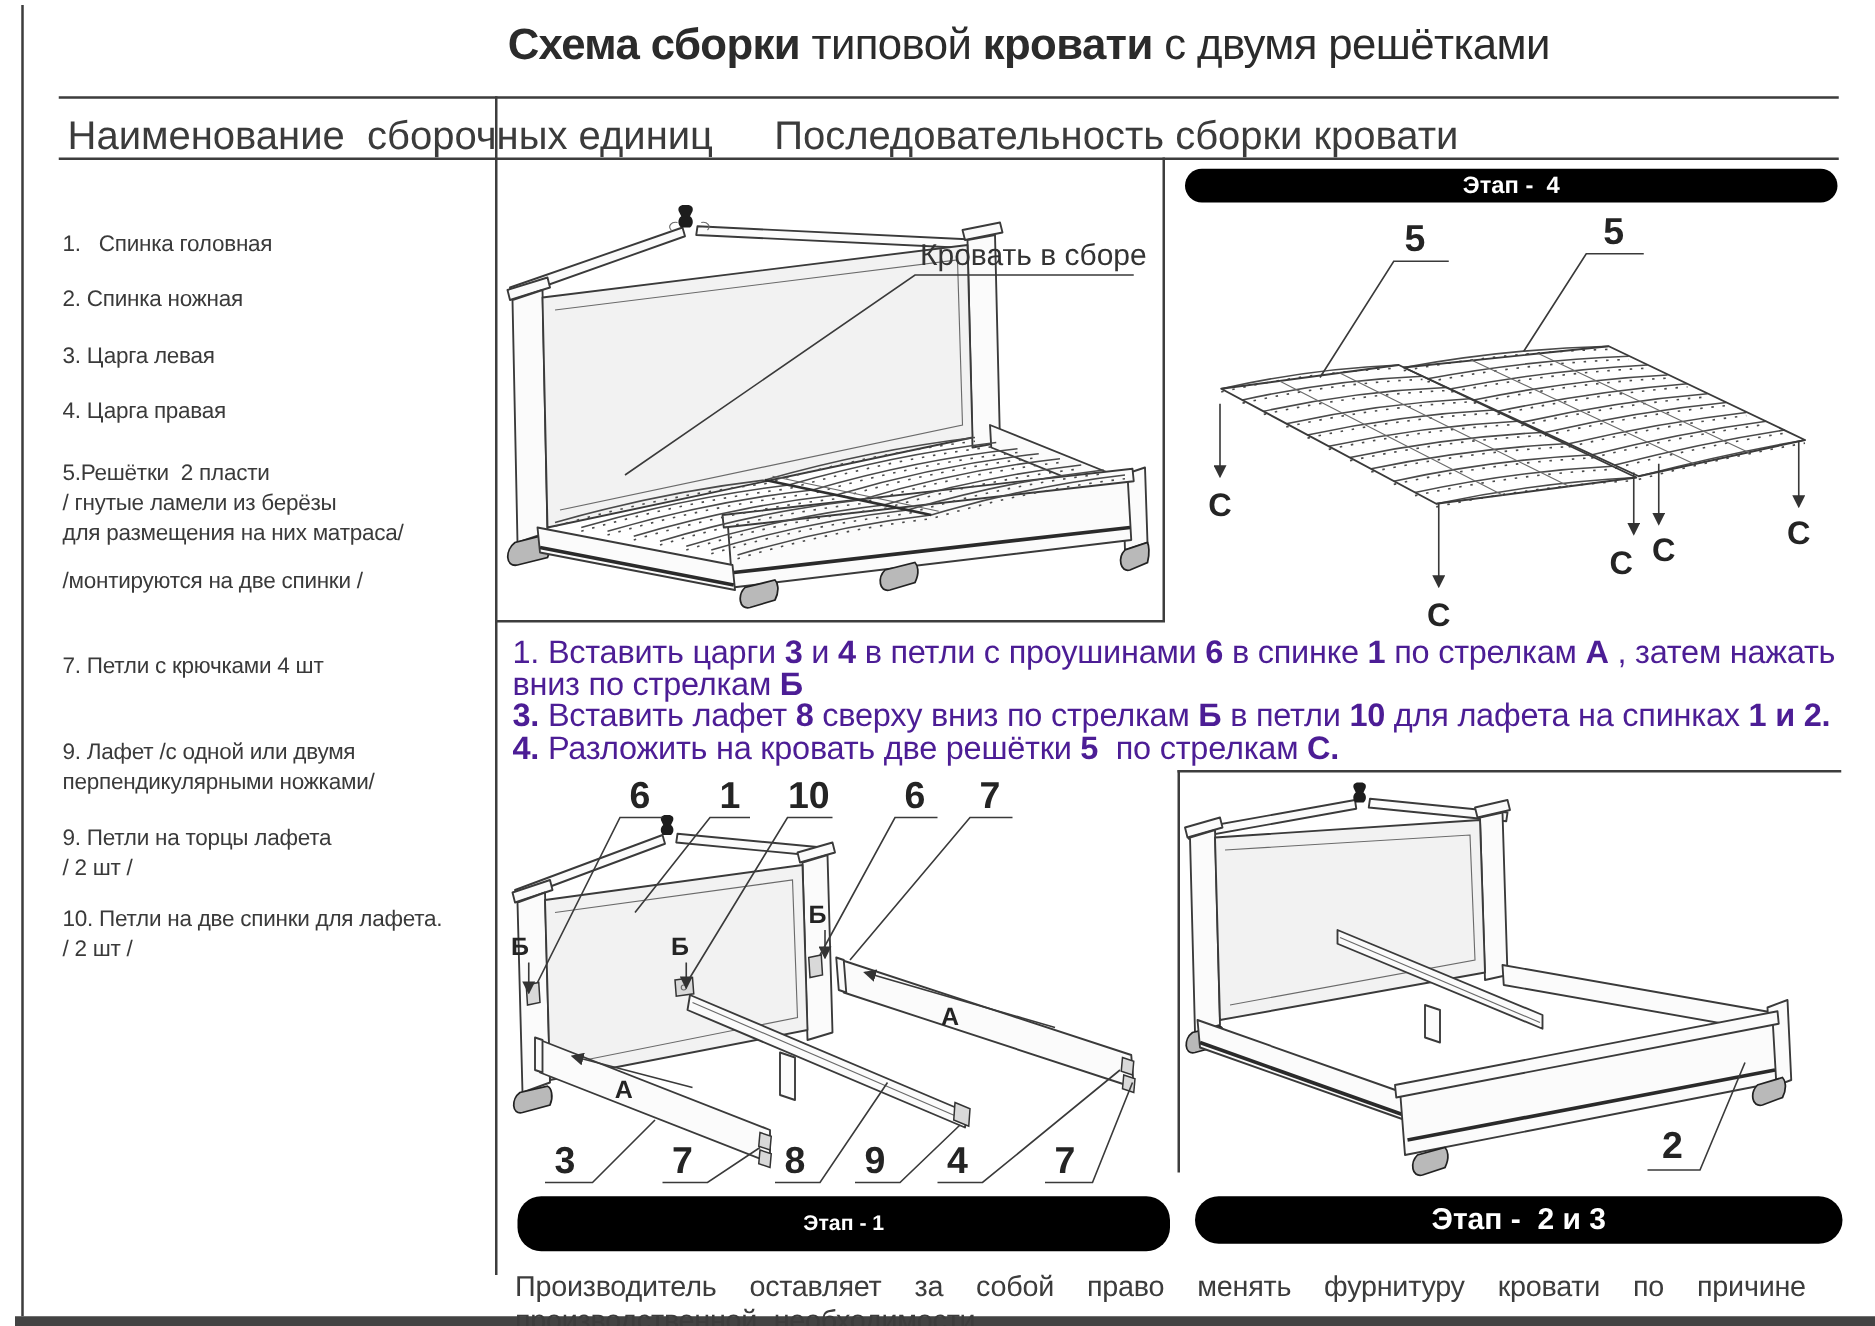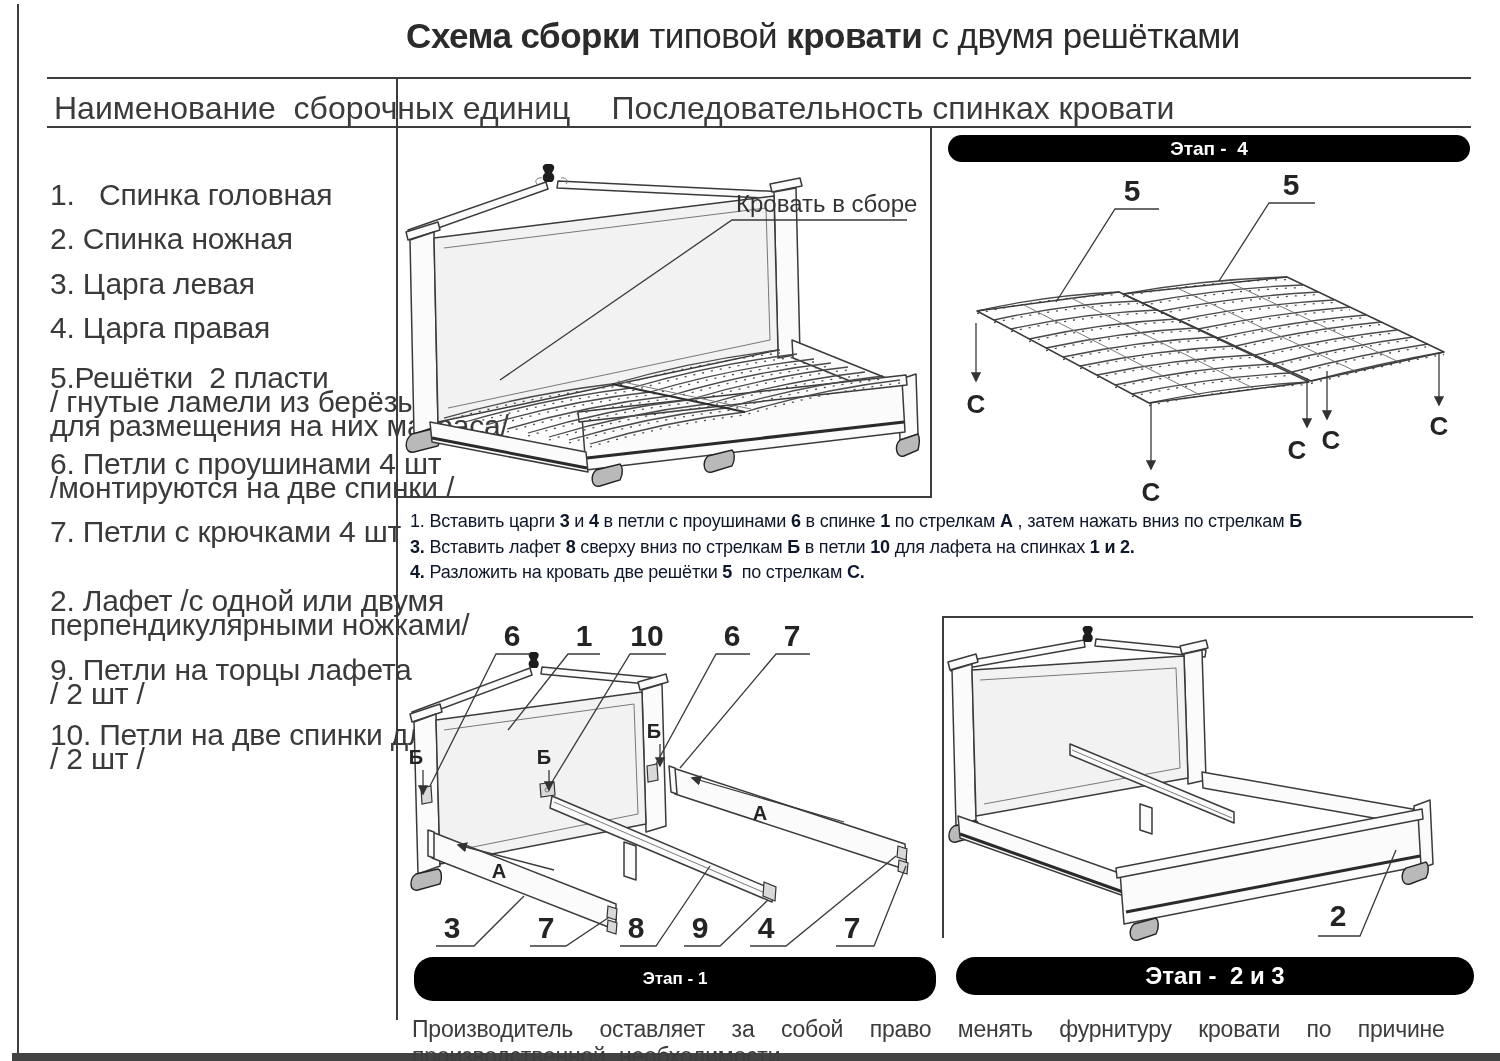--- a/index.html
+++ b/index.html
@@ -4,26 +4,26 @@
 <style>
   html,body{margin:0;padding:0;background:#ffffff;}
   .page{position:relative;width:1500px;height:1061px;background:#fff;overflow:hidden;
         font-family:"Liberation Sans",sans-serif;color:#2e2e2e;margin-left:12px;}
   .hline{position:absolute;background:#3d3d3d;height:2px;}
   .vline{position:absolute;background:#3d3d3d;width:2px;}
   .title{position:absolute;left:122px;top:16px;width:1378px;text-align:center;
          font-size:35px;letter-spacing:-0.5px;color:#2b2b2b;white-space:pre;}
   .title b{font-weight:700;}
   .colhdr{position:absolute;font-size:32px;color:#3b3b3b;white-space:pre;}
-  .parts-item{position:absolute;left:38px;font-size:30px;line-height:24px;color:#3a3a3a;
+  .parts-item{position:absolute;left:38px;font-size:18px;line-height:24px;color:#3a3a3a;
               white-space:pre-wrap;letter-spacing:-0.2px;}
   .badge{position:absolute;background:#000000;color:#fff;display:flex;align-items:center;
          justify-content:center;font-weight:700;white-space:pre;}
-  .instr{position:absolute;left:398px;top:509px;width:1066px;font-size:18px;line-height:25.5px;
-         color:#0f172a;letter-spacing:-0.2px;}
+  .instr{position:absolute;left:398px;top:509px;width:1066px;font-size:26px;line-height:25.5px;
+         color:#4c1d95;letter-spacing:-0.2px;}
   .instr .line{white-space:pre-wrap;}
   .instr b{font-weight:700;}
   .footer{position:absolute;left:400px;top:1016px;width:1062px;font-size:23px;color:#3c3c3c;
           word-spacing:7px;letter-spacing:-0.2px;white-space:pre-wrap;}
   .botbar{position:absolute;left:0;top:1053px;width:1500px;height:8px;background:#434343;}
   svg{position:absolute;overflow:visible;}
   svg *{vector-effect:non-scaling-stroke;}
   .ln{fill:none;stroke:#3a3a3a;stroke-width:1.5;stroke-linejoin:round;stroke-linecap:round;}
   .pc{fill:#fbfbfb;stroke:#3a3a3a;stroke-width:1.5;stroke-linejoin:round;}
   .pnl{fill:#f2f2f2;stroke:#3a3a3a;stroke-width:1.5;stroke-linejoin:round;}
@@ -53,31 +53,31 @@
   <div class="hline" style="left:35px;top:77px;width:1424px;"></div>
   <div class="hline" style="left:35px;top:126px;width:1424px;"></div>
   <div class="vline" style="left:384px;top:77px;height:943px;"></div>
   <div class="vline" style="left:918px;top:126px;height:371px;"></div>
   <div class="hline" style="left:384px;top:496px;width:536px;"></div>
   <div class="hline" style="left:930px;top:616px;width:531px;height:1.5px;"></div>
   <div class="vline" style="left:930px;top:616px;height:322px;width:1.5px;"></div>
   <div class="botbar"></div>
 
   <div class="colhdr" style="left:42px;top:90px;">Наименование  сборочных единиц</div>
-  <div class="colhdr" style="left:386px;top:90px;width:990px;text-align:center;">Последовательность спинках кровати</div>
+  <div class="colhdr" style="left:386px;top:90px;width:990px;text-align:center;">Последовательность сборки кровати</div>
 
   <div>
     <div class="parts-item" style="top:183px;"><div>1.   Спинка головная</div></div>
     <div class="parts-item" style="top:227px;"><div>2. Спинка ножная</div></div>
     <div class="parts-item" style="top:272px;"><div>3. Царга левая</div></div>
     <div class="parts-item" style="top:316px;text-align:center;"><div>4. Царга правая</div></div>
     <div class="parts-item" style="top:366px;"><div>5.Решётки  2 пласти</div><div>/ гнутые ламели из берёзы</div><div>для размещения на них матраса/</div></div>
-    <div class="parts-item" style="top:452px;"><div>6. Петли с проушинами 4 шт</div><div>/монтируются на две спинки /</div></div>
+    <div class="parts-item" style="top:452px;"><div>/монтируются на две спинки /</div></div>
     <div class="parts-item" style="top:520px;"><div>7. Петли с крючками 4 шт</div></div>
-    <div class="parts-item" style="top:589px;"><div>2. Лафет /с одной или двумя</div><div>перпендикулярными ножками/</div></div>
+    <div class="parts-item" style="top:589px;"><div>9. Лафет /с одной или двумя</div><div>перпендикулярными ножками/</div></div>
     <div class="parts-item" style="top:658px;"><div>9. Петли на торцы лафета</div><div>/ 2 шт /</div></div>
     <div class="parts-item" style="top:723px;"><div>10. Петли на две спинки для лафета.</div><div>/ 2 шт /</div></div>
   </div>
 
   <svg style="left:390px;top:128px;" width="528" height="369" viewBox="0 0 528 369">
     <defs>
       <marker id="mk-m" viewBox="0 0 10 10" refX="8.5" refY="5" markerWidth="8" markerHeight="8" orient="auto-start-reverse">
           <path d="M0,0L10,5L0,10z" fill="#333"></path>
         </marker>
     </defs>

